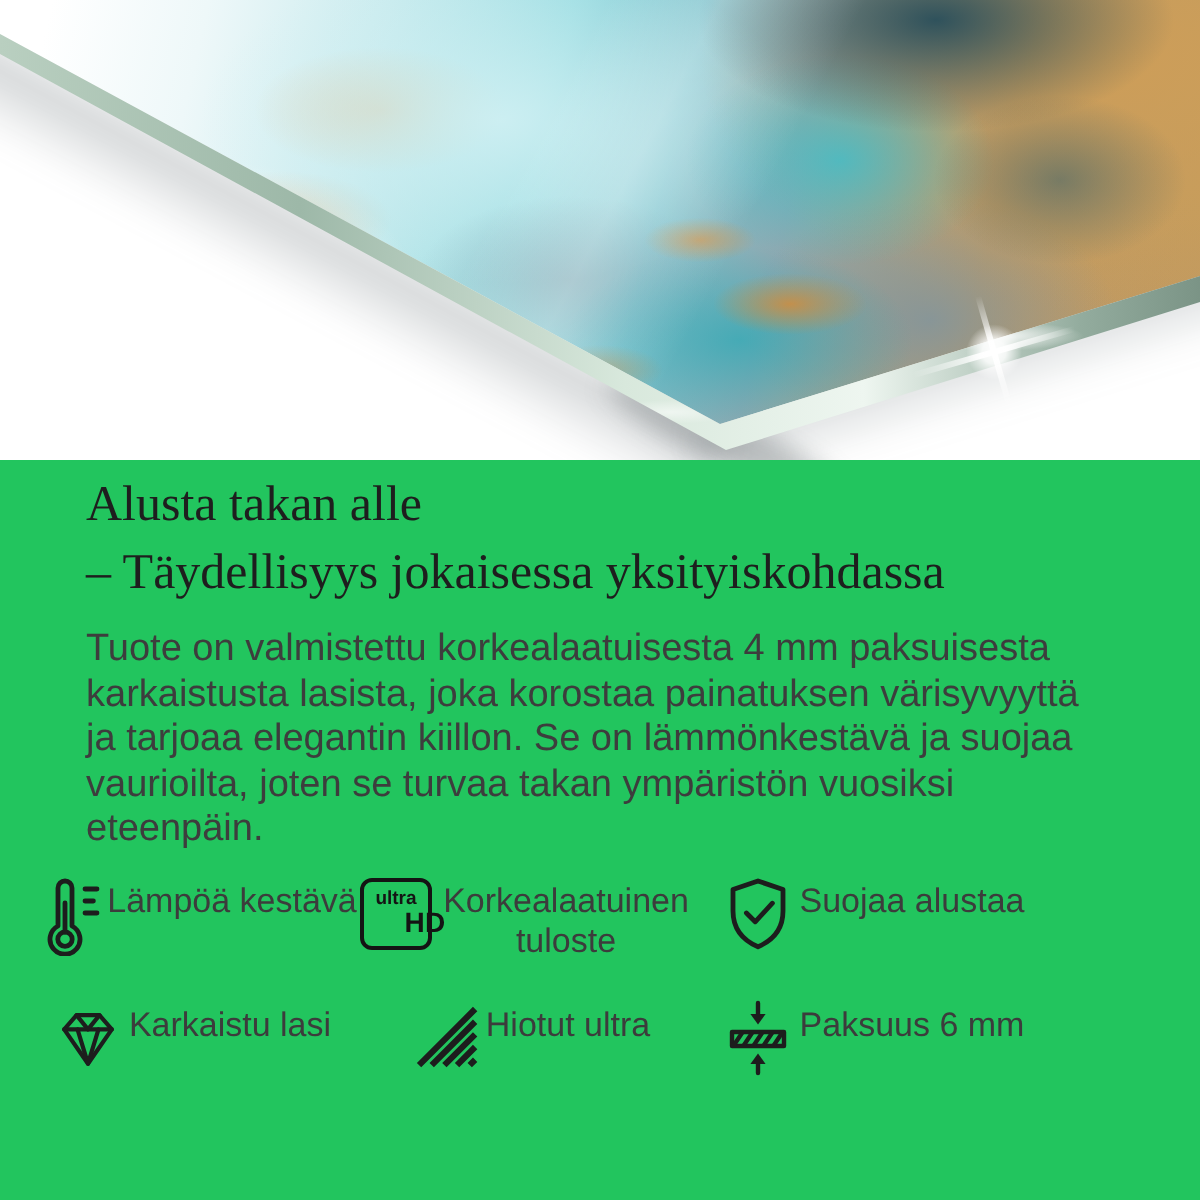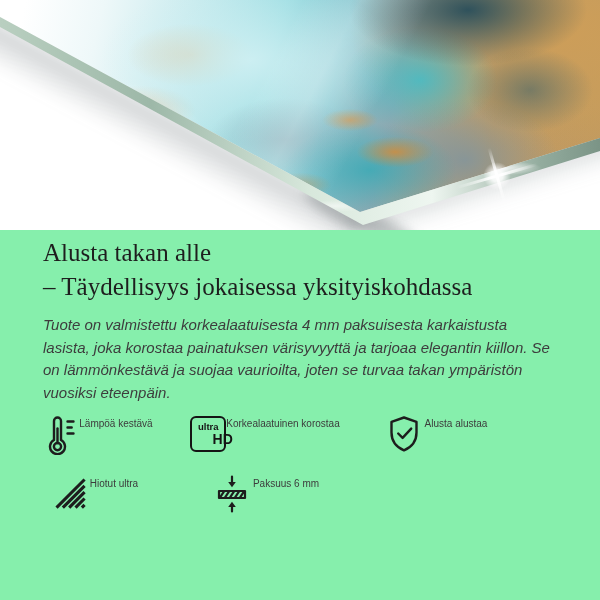--- a/index.html
+++ b/index.html
@@ -1,18 +1,18 @@
 <!DOCTYPE html>
 <html><head>
 <meta charset="utf-8">
 <style>
   * { margin:0; padding:0; box-sizing:border-box; }
   html,body { background:#fff; }
   .page {
-    position:relative; width:600px; height:600px; background:#86efac;
+    position:relative; width:600px; height:600px; background:#22c55e;
     overflow:hidden; font-family:"Liberation Sans", sans-serif;
   }
 
   
   .hero { position:relative; width:600px; height:230px; overflow:hidden; background:#fff; }
 
   .shadow-left { position:absolute; left:-24px; top:12px; width:440px; height:48px;
     transform-origin:0 0; transform:rotate(28.2deg);
     background:linear-gradient(to bottom, rgba(95,105,110,.32), rgba(95,105,110,0) 85%);
     filter:blur(7px); }
@@ -62,29 +62,29 @@
     transform:translate(-50%,-50%) rotate(-16deg);
     background:linear-gradient(to bottom, rgba(255,255,255,0), #fff 45%, #fff 55%, rgba(255,255,255,0)); }
   .sparkle .glow { position:absolute; left:50%; top:50%; width:28px; height:28px; border-radius:50%;
     transform:translate(-50%,-50%);
     background:radial-gradient(circle, #fff 0%, rgba(255,255,255,.85) 30%, rgba(255,255,255,0) 70%); }
 
   
   .content { position:relative; padding:0 43px; }
   h1.title { margin-top:6px; font-family:"Liberation Serif","DejaVu Serif",serif;
     font-weight:400; font-size:25px; line-height:34px; color:#1e1e1e; white-space:pre-line; }
-  p.desc { margin-top:10px; font-size:15px; line-height:22.5px; color:#3d3d3d;
-    white-space:normal; max-width:518px;font-style:italic; }
+  p.desc { margin-top:10px; font-size:19px; line-height:22.5px; color:#3d3d3d;
+    white-space:normal; max-width:518px; }
 
   
   .features { margin:8px 0 0 -33px; display:grid; grid-template-columns:170px 170px 170px;
     row-gap:16px; justify-items:center; }
   .feature { display:flex; flex-direction:row; align-items:flex-start; }
   .fi { height:44px; display:flex; align-items:center; justify-content:center; color:#1d1d1d; }
-  .fl { margin-top:6px; font-size:10px; color:#3c3c3c; text-align:center; }
+  .fl { margin-top:6px; font-size:17px; color:#3c3c3c; text-align:center; }
 
   .uhd { width:36px; height:36px; border:2.6px solid #141414; border-radius:6px;
     display:flex; flex-direction:column; align-items:center; justify-content:center; line-height:1; }
   .uhd .t1 { font-size:9.5px; font-weight:700; color:#141414; }
   .uhd .t2 { font-size:14px; font-weight:800; color:#141414; letter-spacing:.2px;margin-left:29px; }
 
   svg.icon { stroke:#1d1d1d; fill:none; stroke-width:2.4; stroke-linecap:round; stroke-linejoin:round; }
 </style>
 </head>
 <body>
@@ -123,33 +123,44 @@
         <div class="fl">Lämpöä kestävä</div>
       </div>
 
       <div class="feature">
         <div class="fi">
           <div class="uhd">
             <span class="t1">ultra</span>
             <span class="t2">HD</span>
           </div>
         </div>
-        <div class="fl">Korkealaatuinen korostaa</div>
+        <div class="fl">Korkealaatuinen tuloste</div>
       </div>
 
       <div class="feature">
         <div class="fi">
           <svg class="icon" width="42" height="42" viewBox="0 0 42 42">
             <path d="M21 4.5 l12.5 4.3 V19.5 c0 9 -5.3 14.8 -12.5 17.9 C13.8 34.3 8.5 28.5 8.5 19.5 V8.8 Z"></path>
             <path d="M15.2 20.5 l4.4 4.4 l8.6 -9.3"></path>
           </svg>
         </div>
-        <div class="fl">Alusta alustaa</div>
+        <div class="fl">Suojaa alustaa</div>
       </div>
 
+      <div class="feature">
+        <div class="fi">
+          <svg class="icon" width="40" height="40" viewBox="0 0 42 42" style="stroke-width:2.2">
+            <path d="M8.5 16.5 L15 9 h12 L33.5 16.5 L21 34.5 Z"></path>
+            <path d="M8.5 16.5 h25"></path>
+            <path d="M15 9 l6 7.5 L27 9"></path>
+            <path d="M15.5 16.5 L21 34.5 M26.5 16.5 L21 34.5"></path>
+          </svg>
+        </div>
+        <div class="fl">Karkaistu lasi</div>
+      </div>
 
       <div class="feature">
         <div class="fi">
           <svg class="icon" width="38" height="38" viewBox="0 0 42 42" style="stroke-width:3.4;stroke-linecap:butt">
             <path d="M5 36 L36 5 M12 36 L36 12 M19 36 L36 19 M26 36 L36 26 M33 36 L36 33"></path>
           </svg>
         </div>
         <div class="fl">Hiotut ultra</div>
       </div>
 

